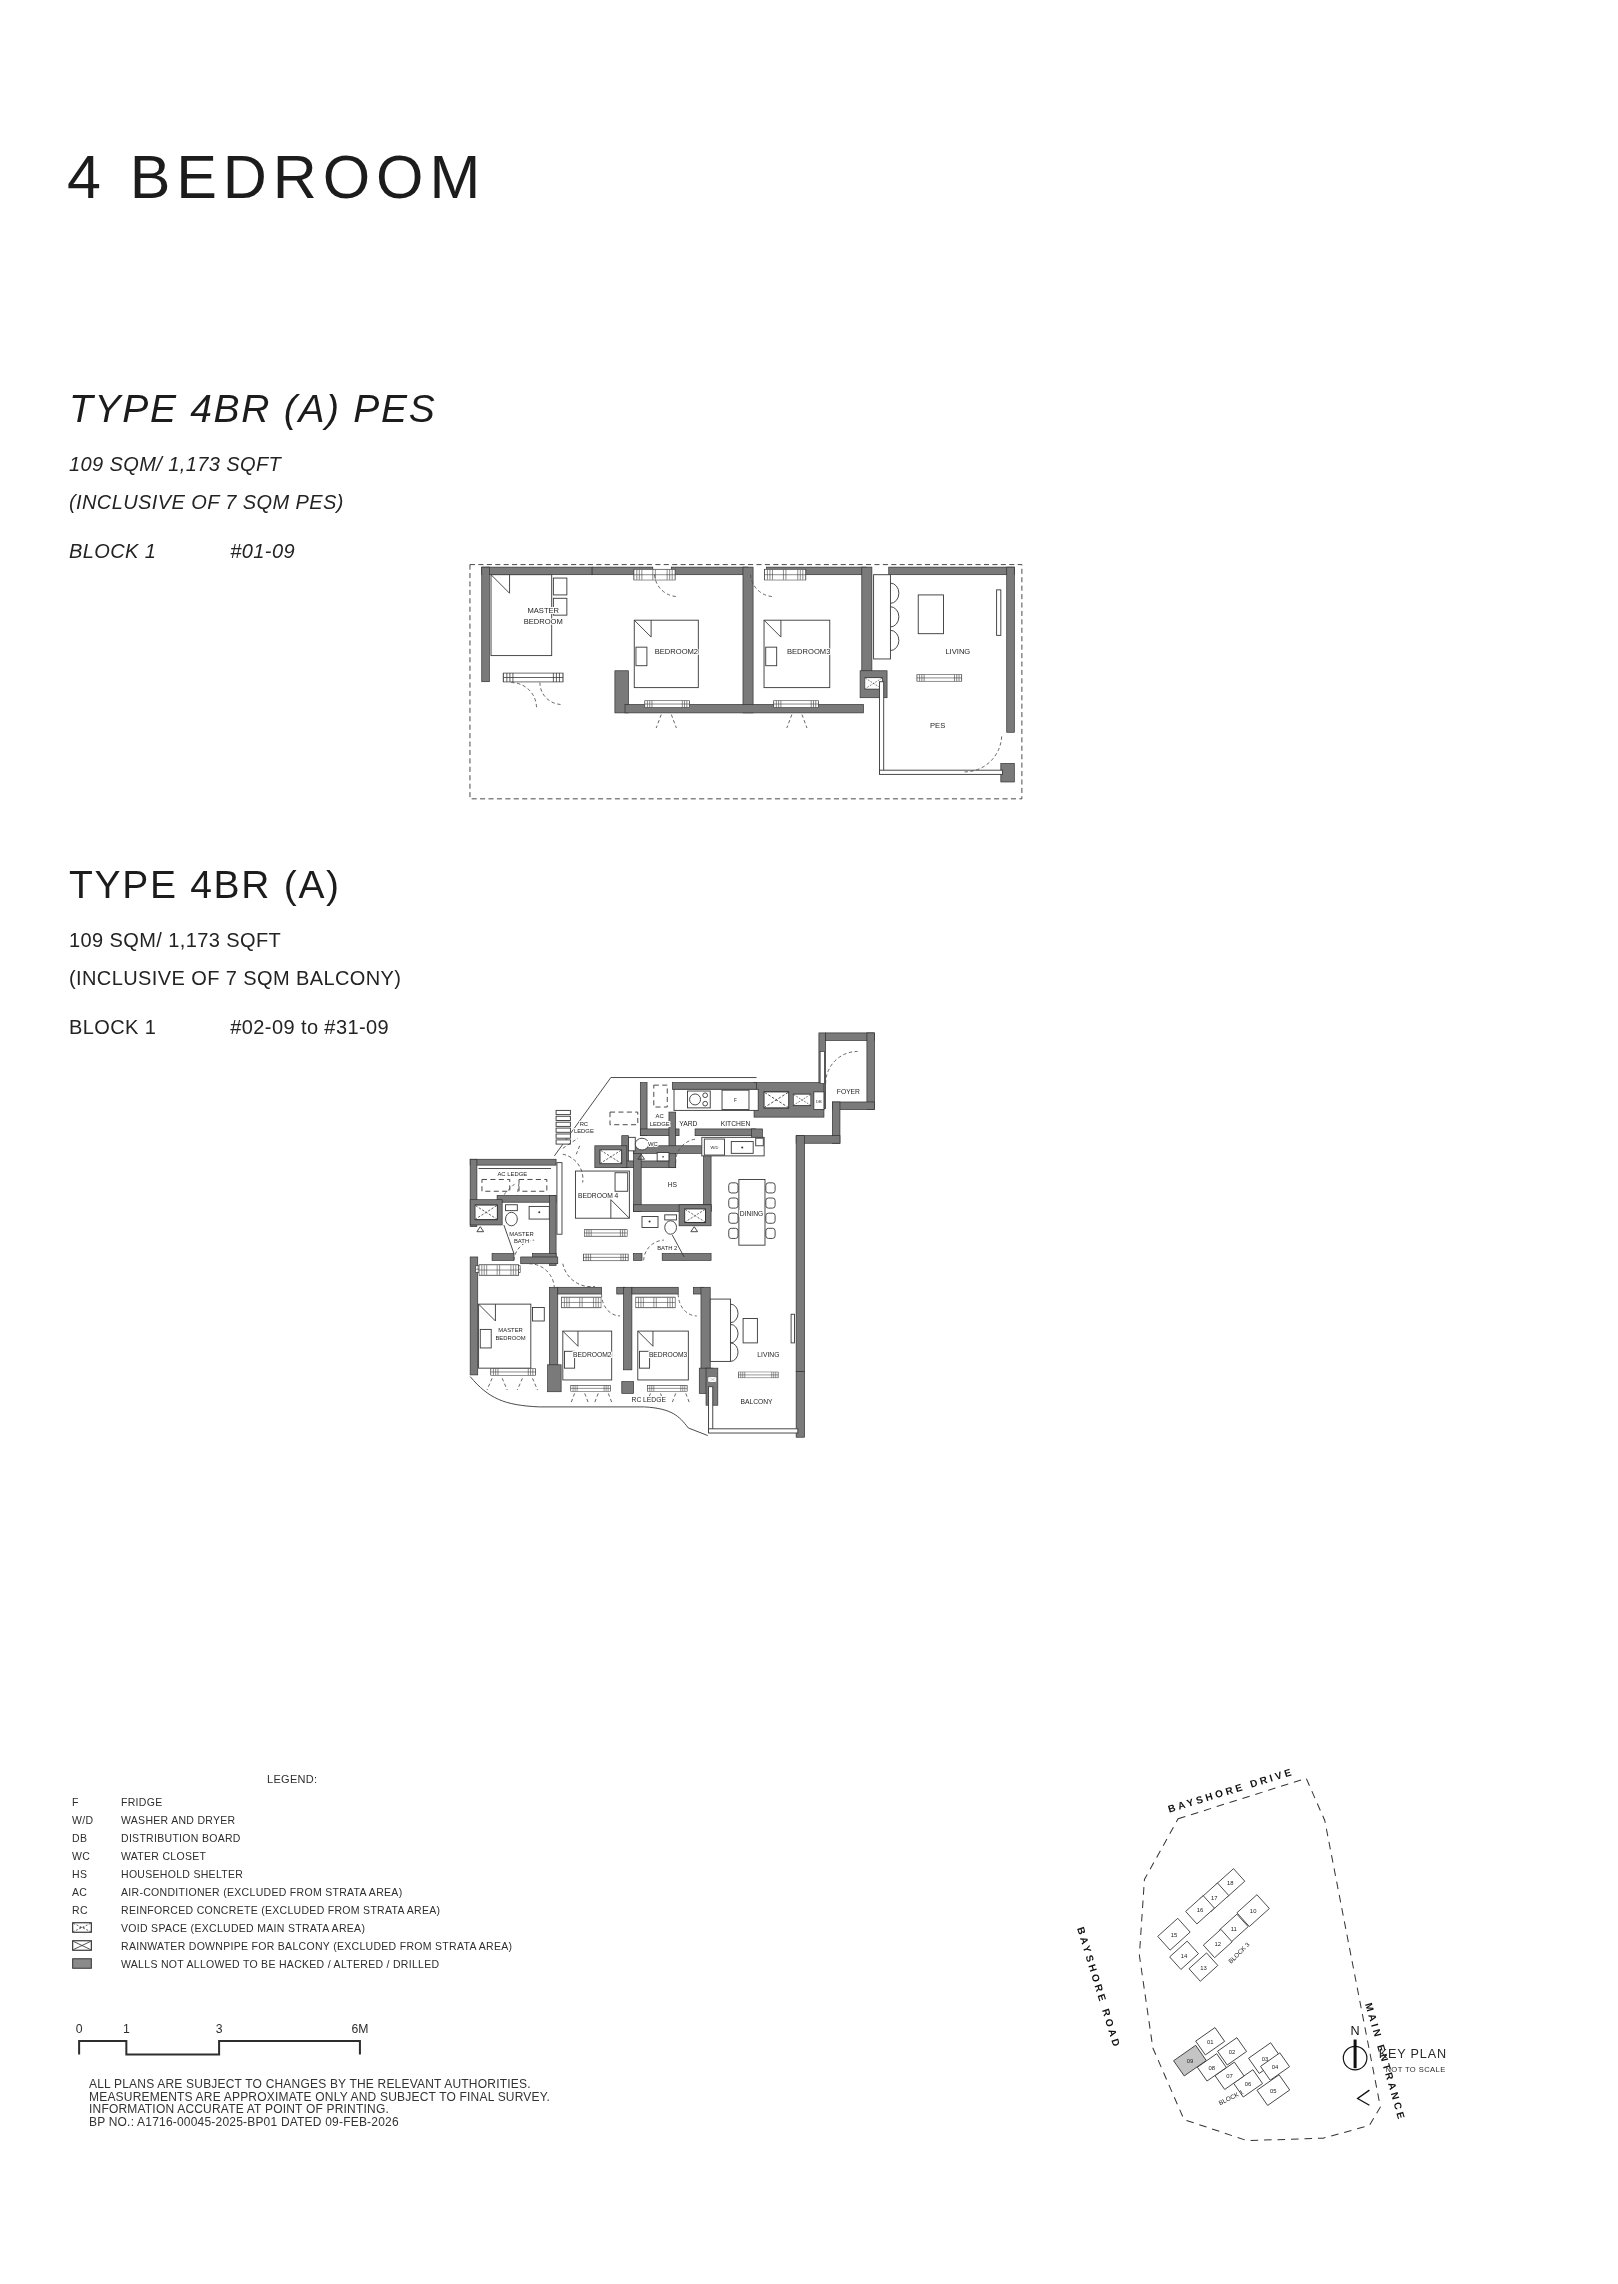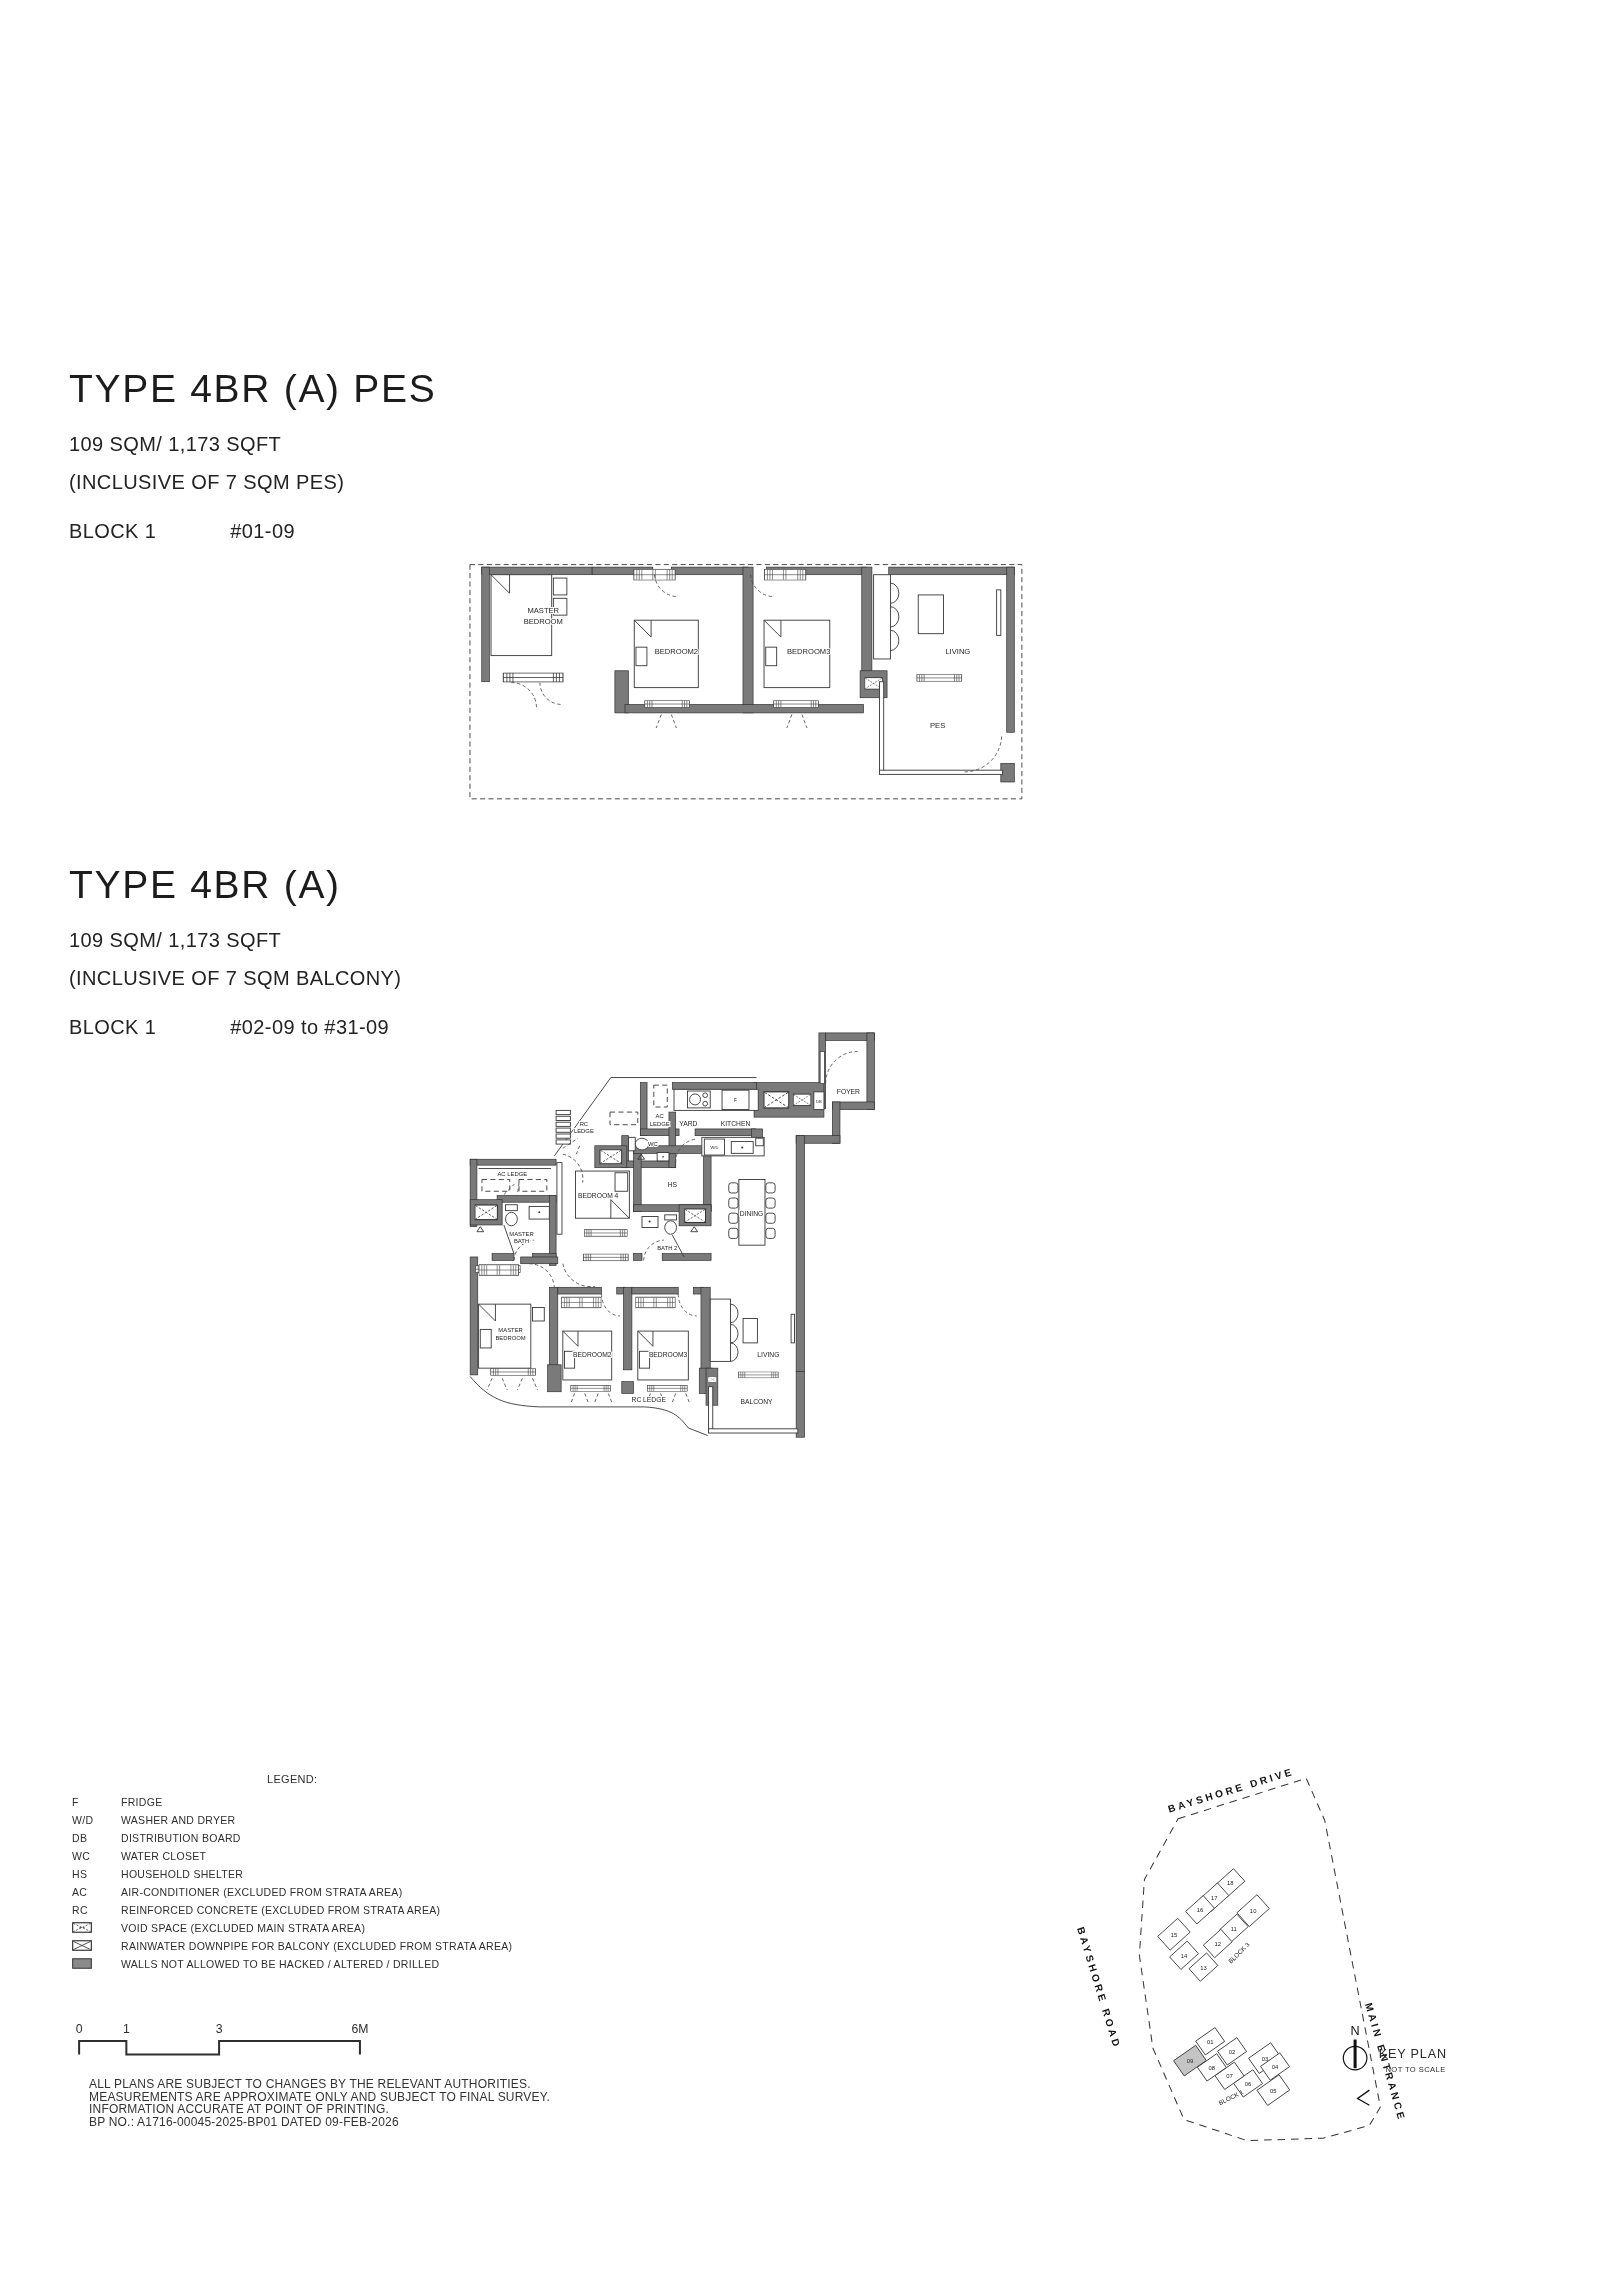--- a/index.html
+++ b/index.html
@@ -48,22 +48,23 @@
   .sb-num{ font-size:14.5px; fill:#2e2e2e; text-anchor:middle; font-family:"Liberation Sans",sans-serif;}
   .sb-line{ fill:none; stroke:#2e2e2e; stroke-width:2.4; }
   
   .footnotes{ position:absolute; left:72px; top:2078px; font-size:12px; line-height:12.5px; color:#333; letter-spacing:0.2px;margin-left:17px;}
 </style>
 </head>
 <body>
 
 <div class="page">
 
-
-  <div class="type-block" style="top:367px;">
+  <h1 class="page-title">4 BEDROOM</h1>
+
+  <div class="type-block" style="top:387px;font-style:italic;">
     <h2>TYPE 4BR (A) PES</h2>
     <div class="l">109 SQM/ 1,173 SQFT</div>
     <div class="l">(INCLUSIVE OF 7 SQM PES)</div>
     <div class="l blockline">
       <span>BLOCK 1</span><span class="units">#01-09</span>
     </div>
   </div>
 
   <svg class="plan" style="left:459px;top:546px;" width="573" height="263" viewBox="0 0 680 312">
     <defs>

